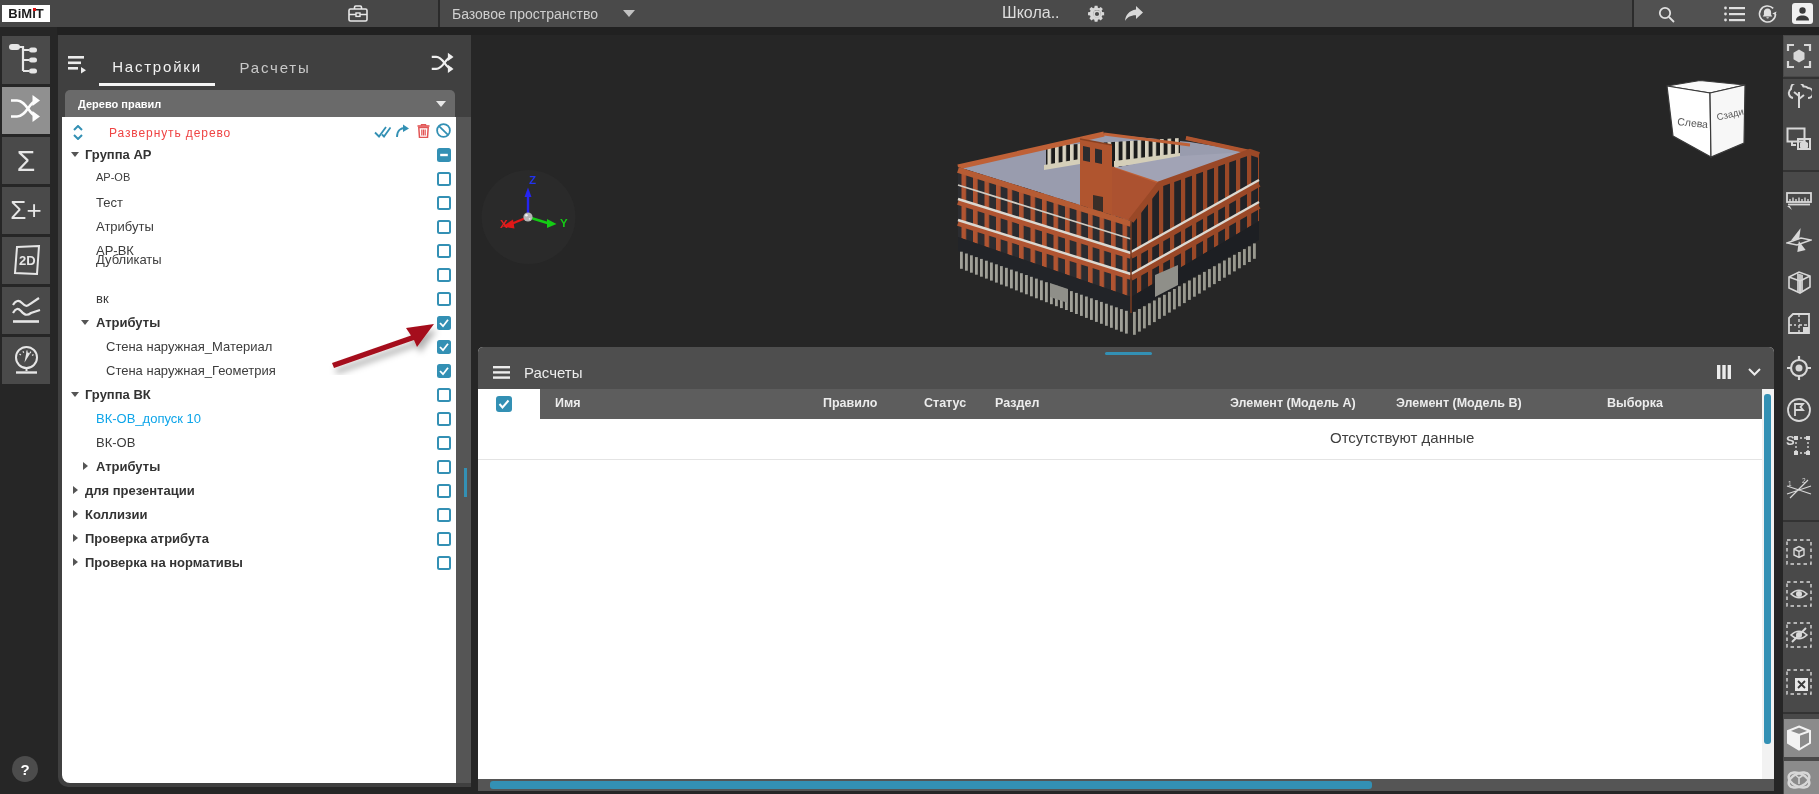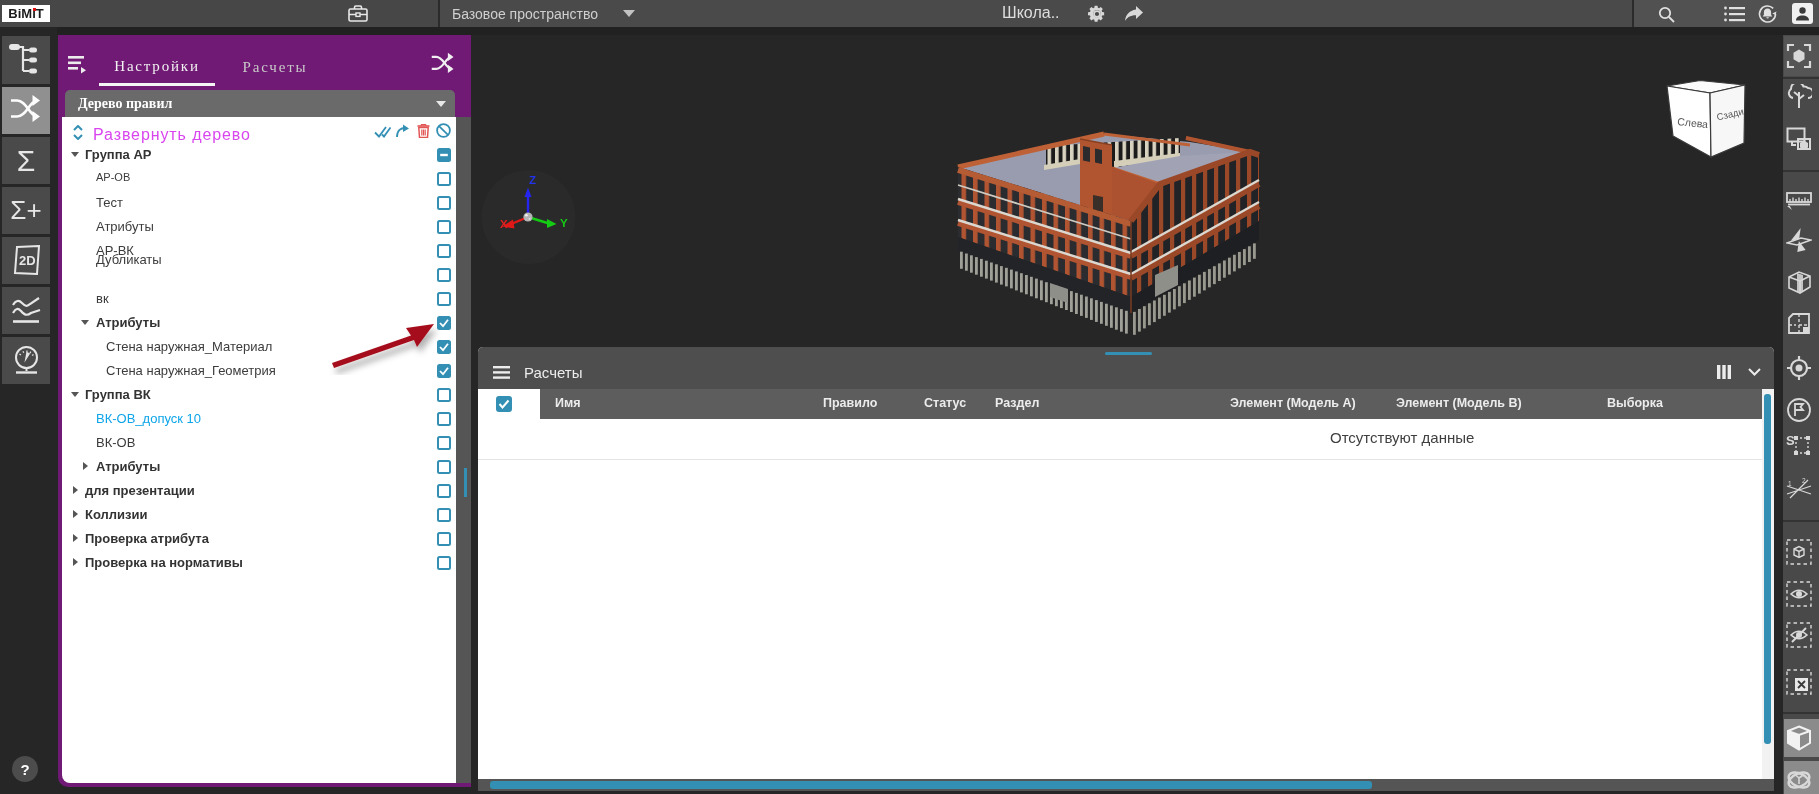--- a/index.html
+++ b/index.html
@@ -122,55 +122,55 @@
         <path d="M16 5.5 l-0.1 1.7"></path>
         <path d="M19.8 6.6 l-0.8 1.5"></path>
         <path d="M22.5 9.4 l-1.4 1"></path>
   </g>
   <path d="M15.5 23 v3" stroke="#e6e6e6" stroke-width="2"></path>
   <path d="M5 27.5 H26" stroke="#e6e6e6" stroke-width="2.4"></path>
 </svg>
 
 <div class="abs" style="left:12px;top:756px;width:26px;height:26px;border-radius:50%;background:#4c4c4c;display:flex;align-items:center;justify-content:center;color:#fff;font-size:15px;font-weight:bold;">?</div>
 
-<div class="abs" id="panel" style="left:58px;top:35px;width:413px;height:752px;background:#701a75;border-radius:0 0 0 10px;font-family:Liberation Serif, serif;">
+<div class="abs" id="panel" style="left:58px;top:35px;width:413px;height:752px;background:#404040;border-radius:0 0 0 10px;">
 
   <svg class="abs" style="left:10px;top:21px;" width="20" height="18" viewBox="0 0 20 18">
     <rect x="0" y="0" width="16" height="2.6" fill="#ececec"></rect>
     <rect x="0" y="5.5" width="13" height="2.6" fill="#ececec"></rect>
     <rect x="0" y="11" width="10" height="2.6" fill="#ececec"></rect>
     <path d="M13 11 l5 3.2 -5 3.2z" fill="#ececec"></path>
   </svg>
   <div class="abs" style="left:41px;top:14px;width:116px;height:37px;border-bottom:3px solid #f5f5f5;display:flex;align-items:center;justify-content:center;color:#f2f2f2;font-size:15px;letter-spacing:1.8px;">Настройки</div>
   <div class="abs" style="left:167px;top:14px;width:100px;height:37px;display:flex;align-items:center;justify-content:center;color:#c9c9c9;font-size:15px;letter-spacing:1.8px;">Расчеты</div>
   <svg class="abs" style="left:373px;top:17px;" width="24" height="24" viewBox="0 0 32 32">
     <g fill="none" stroke="#f0f0f0" stroke-width="2.8">
       <path d="M1 6.5 h6 c10 0 12 16 21 16"></path>
       <path d="M1 22.5 h6 c10 0 12 -16 21 -16"></path>
     </g>
     <path d="M22.5 1 L30 6.5 L22.5 12z" fill="#f0f0f0"></path>
     <path d="M22.5 17 L30 22.5 L22.5 28z" fill="#f0f0f0"></path>
   </svg>
 
   <div class="abs" style="left:7px;top:55px;width:390px;height:27px;background:#6a6a6a;border-radius:5px 5px 0 0;display:flex;align-items:center;">
-    <span style="margin-left:13px;color:#fff;font-size:14px;font-weight:bold;">Дерево правил</span>
+    <span style="margin-left:13px;color:#fff;font-size:11px;font-weight:bold;">Дерево правил</span>
   </div>
   <div class="abs" style="left:378px;top:66px;width:0;height:0;border-left:5.5px solid transparent;border-right:5.5px solid transparent;border-top:6px solid #e8e8e8;"></div>
 
   <div class="abs" style="left:4px;top:82px;width:394px;height:666px;background:#ffffff;border-radius:0 0 0 8px;"></div>
 
   <div class="abs" style="left:398px;top:82px;width:15px;height:666px;background:#555555;"></div>
   <div class="abs" style="left:406px;top:433px;width:3px;height:29px;background:#3390b4;"></div>
 </div>
 
 <svg class="abs" style="left:72px;top:125px;" width="12" height="15" viewBox="0 0 12 15">
   <path d="M2 5 L6 1 L10 5" fill="none" stroke="#3390b4" stroke-width="2"></path>
   <path d="M2 10 L6 14 L10 10" fill="none" stroke="#3390b4" stroke-width="2"></path>
 </svg>
-<div class="abs" style="left:93px;top:126px;font-size:16px;color:#d946ef;letter-spacing:0.9px;">Развернуть дерево</div>
+<div class="abs" style="left:109px;top:126px;font-size:12px;color:#ef4444;letter-spacing:0.9px;">Развернуть дерево</div>
 
 <svg class="abs" style="left:374px;top:126px;" width="17" height="12" viewBox="0 0 17 12">
   <path d="M1 6.5 L5 10.5 L12 1" fill="none" stroke="#3390b4" stroke-width="1.8"></path>
   <path d="M8 8.5 L10 10.5 L16.5 1.5" fill="none" stroke="#3390b4" stroke-width="1.8"></path>
 </svg>
 
 <svg class="abs" style="left:396px;top:124px;" width="14" height="14" viewBox="0 0 14 14">
   <path d="M1 13 C1 6 5 4 9 4" fill="none" stroke="#3390b4" stroke-width="1.8"></path>
   <path d="M7 0.5 L13 4.5 L7 8z" fill="#3390b4"></path>
 </svg>

